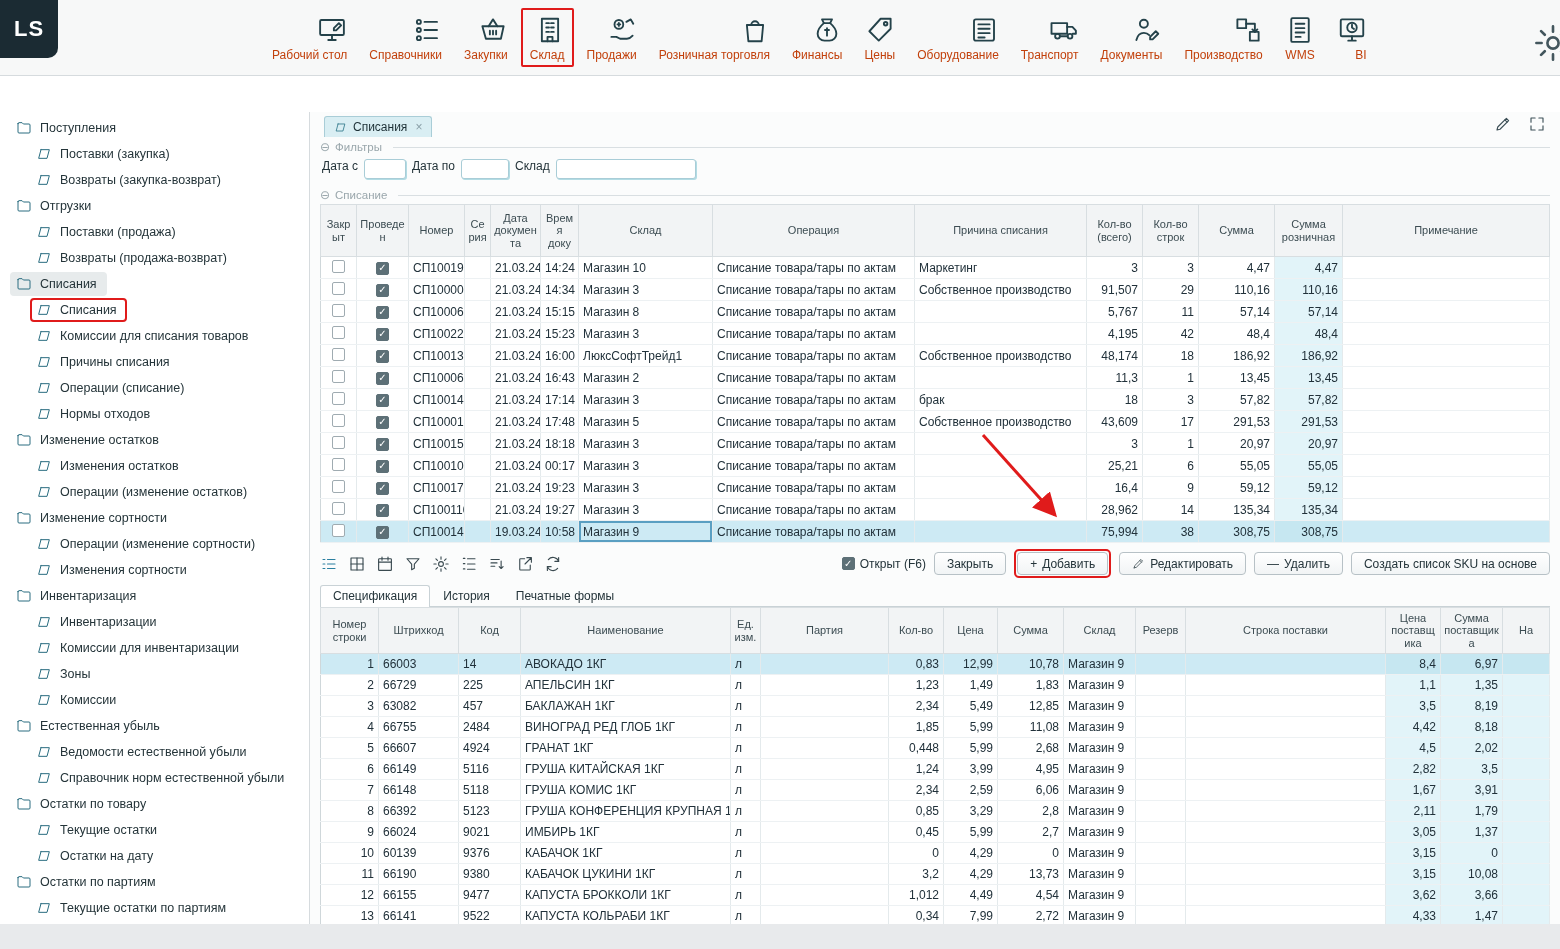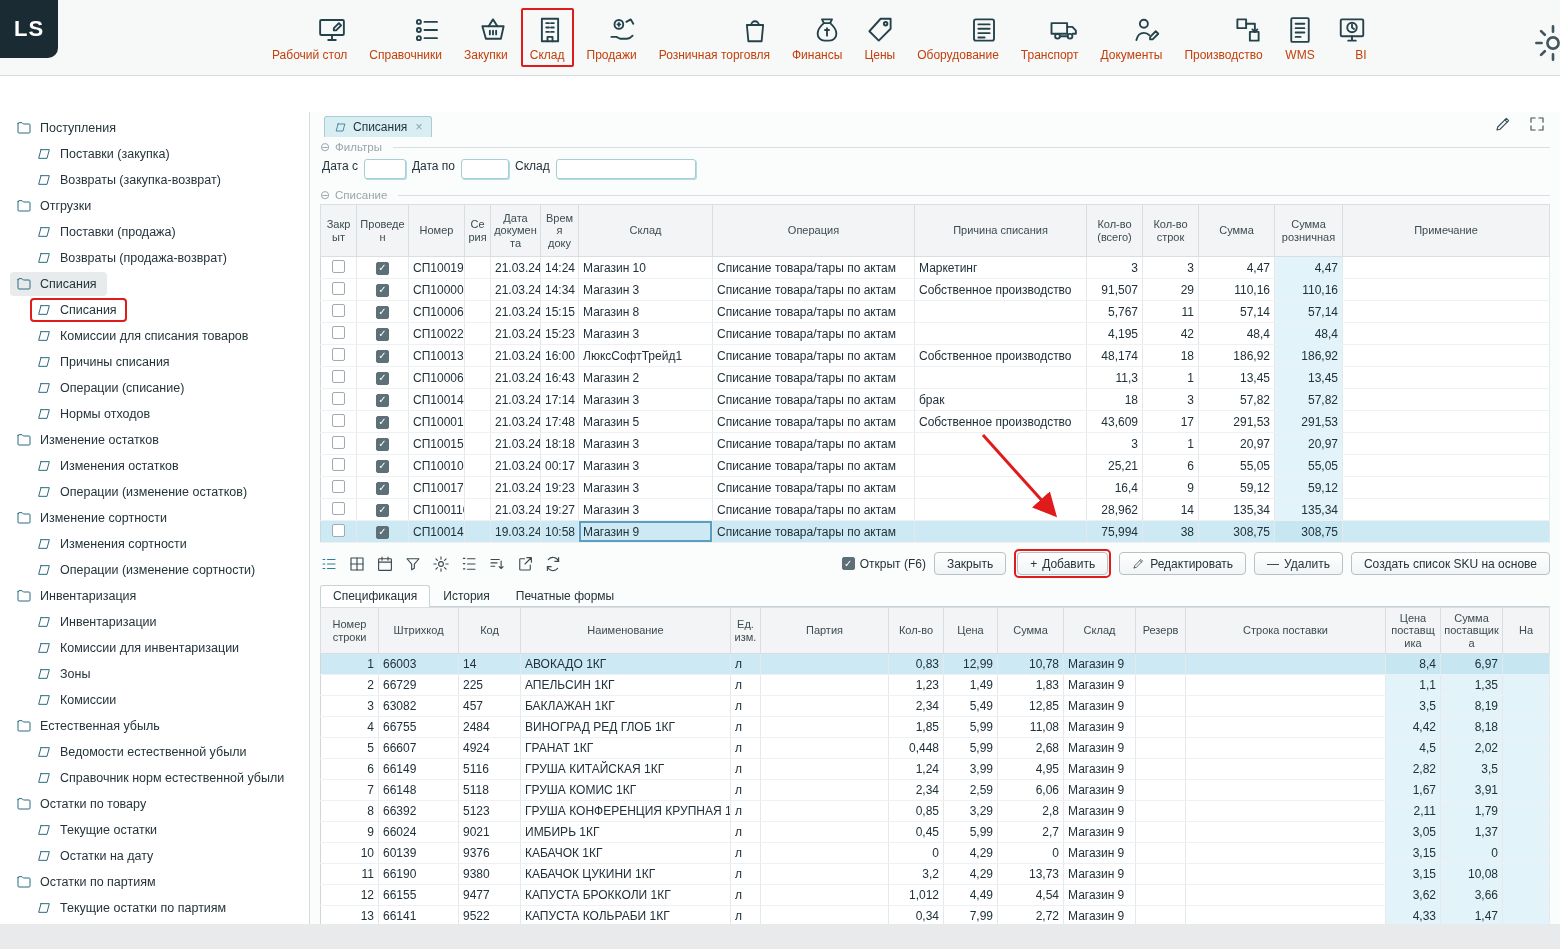--- a/index.html
+++ b/index.html
@@ -410,31 +410,31 @@
             <span>Изменение сортности</span>
           </span>
         </div>
         <div class="tree-item leaf">
           <span class="tpill">
             <span class="ticon">
               <svg viewBox="0 0 24 24" fill="none" stroke="currentColor" stroke-width="1.5" stroke-linecap="round" stroke-linejoin="round">
                 <path d="M7.5 5.5H20L16.5 18.5H4L7.5 5.5z"></path>
               </svg>
             </span>
+            <span>Операции (изменение сортности)</span>
+          </span>
+        </div>
+        <div class="tree-item leaf">
+          <span class="tpill">
+            <span class="ticon">
+              <svg viewBox="0 0 24 24" fill="none" stroke="currentColor" stroke-width="1.5" stroke-linecap="round" stroke-linejoin="round">
+                <path d="M7.5 5.5H20L16.5 18.5H4L7.5 5.5z"></path>
+              </svg>
+            </span>
             <span>Изменения сортности</span>
-          </span>
-        </div>
-        <div class="tree-item leaf">
-          <span class="tpill">
-            <span class="ticon">
-              <svg viewBox="0 0 24 24" fill="none" stroke="currentColor" stroke-width="1.5" stroke-linecap="round" stroke-linejoin="round">
-                <path d="M7.5 5.5H20L16.5 18.5H4L7.5 5.5z"></path>
-              </svg>
-            </span>
-            <span>Операции (изменение сортности)</span>
           </span>
         </div>
         <div class="tree-item folder">
           <span class="tpill">
             <span class="ticon">
               <svg viewBox="0 0 24 24" fill="none" stroke="currentColor" stroke-width="1.5" stroke-linecap="round" stroke-linejoin="round">
                 <path d="M3 5.5A1.5 1.5 0 0 1 4.5 4h4.6l2 2h8.4A1.5 1.5 0 0 1 21 7.5V18a1.5 1.5 0 0 1-1.5 1.5h-15A1.5 1.5 0 0 1 3 18V5.5z"></path>
               </svg>
             </span>
             <span>Инвентаризация</span>

